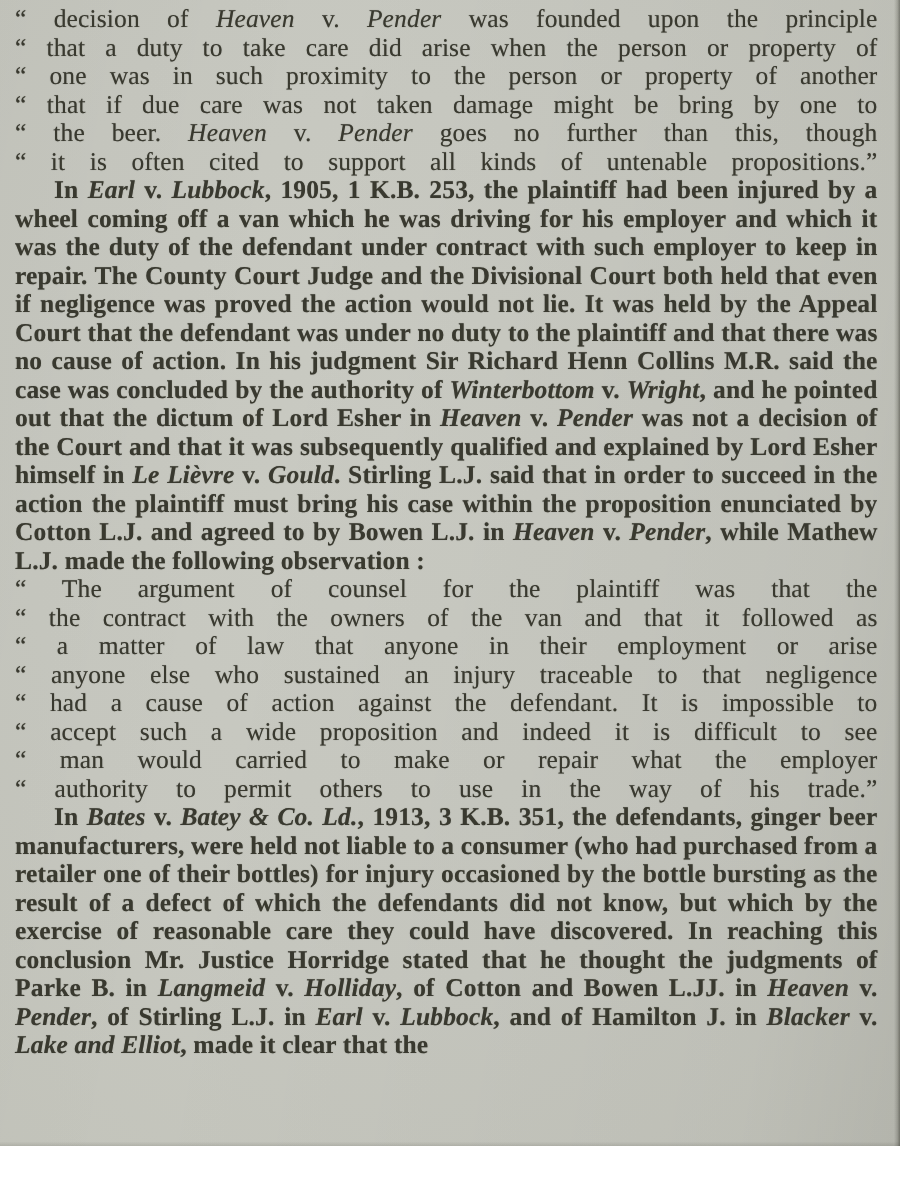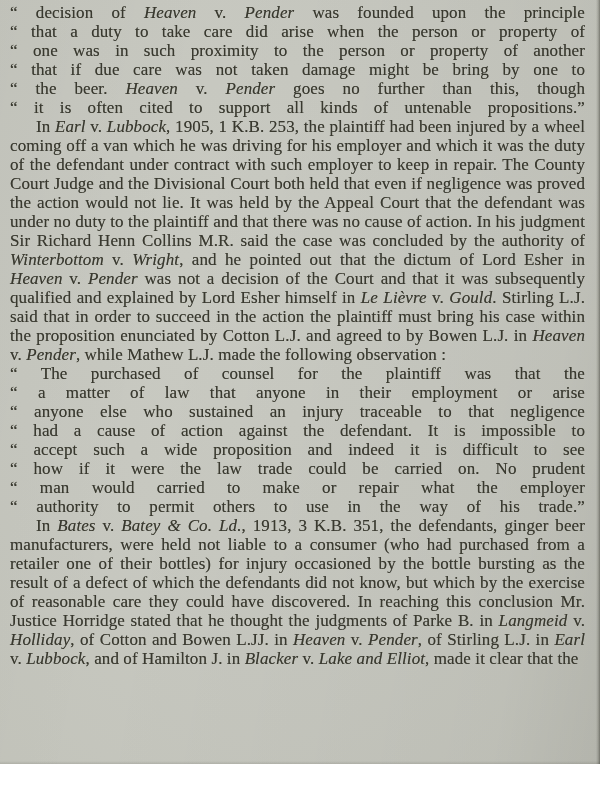--- a/index.html
+++ b/index.html
@@ -30,20 +30,21 @@
   .quote-block { margin: 0; }
   .quote-line {
     text-align: justify;
     text-align-last: justify;
     white-space: nowrap;
   }
   .body-para {
     margin: 0;
     text-align: justify;
     text-indent: 26px;
+    font-weight: bold;
   }
   .body-para span, .body-para i, .quote-line span, .quote-line i {
     letter-spacing: inherit;
   }
   i { font-style: italic; }
   .edge-shadow {
     position: absolute;
     top: 0; right: 0;
     width: 4px; height: 100%;
     background: linear-gradient(to right, rgba(40,40,30,0) 0%, rgba(40,40,30,0.18) 55%, rgba(30,30,22,0.45) 100%);
@@ -65,26 +66,26 @@
       <div class="quote-block">
         <div class="quote-line"><span>“ decision of </span><i>Heaven</i><span> v. </span><i>Pender</i><span> was founded upon the principle</span></div>
         <div class="quote-line"><span>“ that a duty to take care did arise when the person or property of</span></div>
         <div class="quote-line"><span>“ one was in such proximity to the person or property of another</span></div>
         <div class="quote-line"><span>“ that if due care was not taken damage might be bring by one to</span></div>
         <div class="quote-line"><span>“ the beer. </span><i>Heaven</i><span> v. </span><i>Pender</i><span> goes no further than this, though</span></div>
         <div class="quote-line"><span>“ it is often cited to support all kinds of untenable propositions.”</span></div>
       </div>
       <p class="body-para"><span>In </span><i>Earl</i><span> v. </span><i>Lubbock</i><span>, 1905, 1 K.B. 253, the plaintiff had been injured by a wheel coming off a van which he was driving for his employer and which it was the duty of the defendant under contract with such employer to keep in repair.  The County Court Judge and the Divisional Court both held that even if negligence was proved the action would not lie.  It was held by the Appeal Court that the defendant was under no duty to the plaintiff and that there was no cause of action. In his judgment Sir Richard Henn Collins M.R. said the case was concluded by the authority of </span><i>Winterbottom</i><span> v. </span><i>Wright</i><span>, and he pointed out that the dictum of Lord Esher in </span><i>Heaven</i><span> v. </span><i>Pender</i><span> was not a decision of the Court and that it was subsequently qualified and explained by Lord Esher himself in </span><i>Le Lièvre</i><span> v. </span><i>Gould</i><span>.  Stirling L.J. said that in order to succeed in the action the plaintiff must bring his case within the proposition enunciated by Cotton L.J. and agreed to by Bowen L.J. in </span><i>Heaven</i><span> v. </span><i>Pender</i><span>, while Mathew L.J. made the following observation&nbsp;:</span></p>
       <div class="quote-block">
-        <div class="quote-line"><span>“ The purchased of counsel for the plaintiff was that the</span></div>
+        <div class="quote-line"><span>“ The argument of counsel for the plaintiff was that the</span></div>
+        <div class="quote-line"><span>“ the contract with the owners of the van and that it followed as</span></div>
         <div class="quote-line"><span>“ a matter of law that anyone in their employment or arise</span></div>
         <div class="quote-line"><span>“ anyone else who sustained an injury traceable to that negligence</span></div>
         <div class="quote-line"><span>“ had a cause of action against the defendant.  It is impossible to</span></div>
         <div class="quote-line"><span>“ accept such a wide proposition and indeed it is difficult to see</span></div>
-        <div class="quote-line"><span>“ how if it were the law trade could be carried on.  No prudent</span></div>
         <div class="quote-line"><span>“ man would carried to make or repair what the employer</span></div>
         <div class="quote-line"><span>“ authority to permit others to use in the way of his trade.”</span></div>
       </div>
       <p class="body-para"><span>In </span><i>Bates</i><span> v. </span><i>Batey &amp; Co. Ld.</i><span>, 1913, 3 K.B. 351, the defendants, ginger beer manufacturers, were held not liable to a consumer (who had purchased from a retailer one of their bottles) for injury occasioned by the bottle bursting as the result of a defect of which the defendants did not know, but which by the exercise of reasonable care they could have discovered.  In reaching this conclusion Mr. Justice Horridge stated that he thought the judgments of Parke B. in </span><i>Langmeid</i><span> v. </span><i>Holliday</i><span>, of Cotton and Bowen L.JJ. in </span><i>Heaven</i><span> v. </span><i>Pender</i><span>, of Stirling L.J. in </span><i>Earl</i><span> v. </span><i>Lubbock</i><span>, and of Hamilton J. in </span><i>Blacker</i><span> v. </span><i>Lake and Elliot</i><span>, made it clear that the</span></p>
     </div>
   <div class="edge-shadow"></div>
   <div class="edge-shadow-bottom"></div>
 </div>
 
 </body></html>

